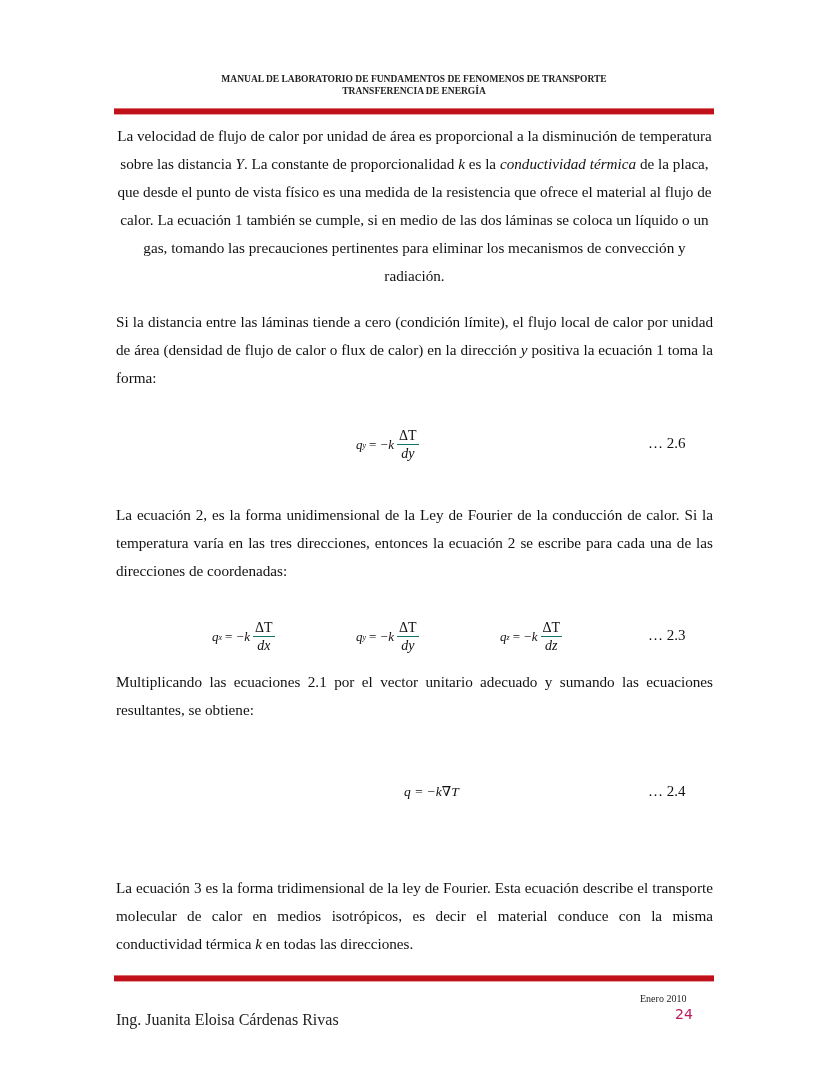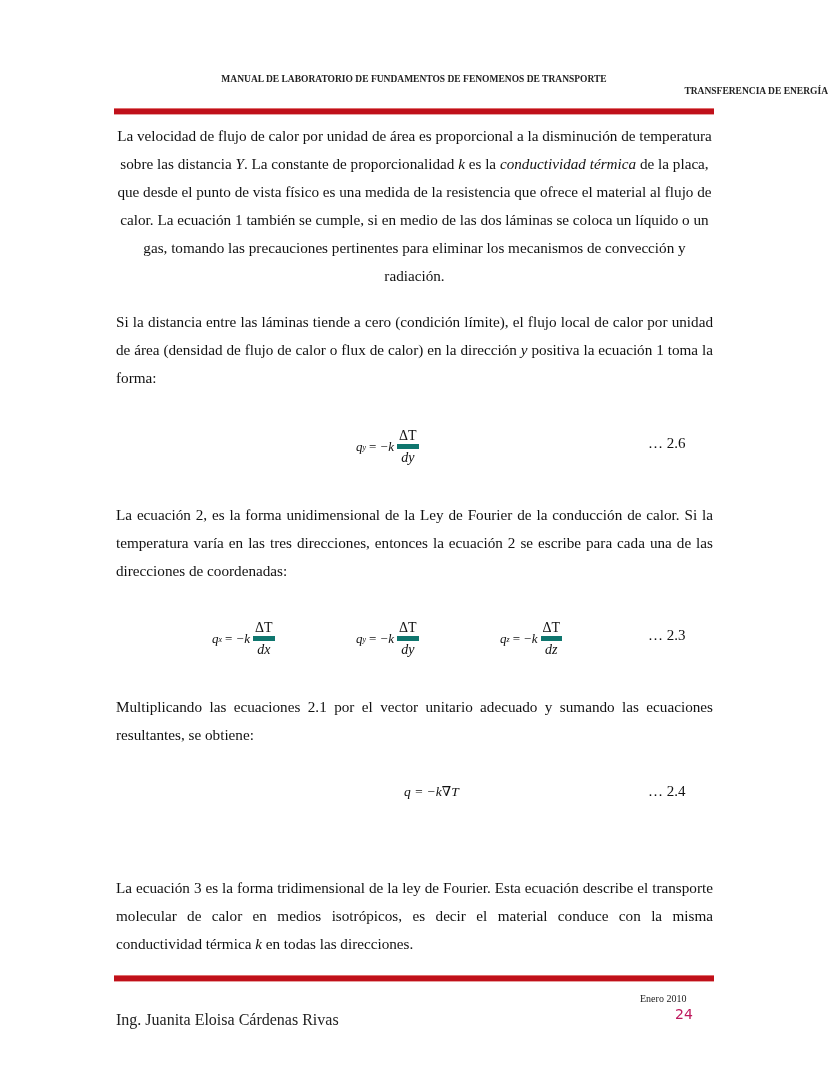--- a/index.html
+++ b/index.html
@@ -1,38 +1,38 @@
 <!DOCTYPE html>
 <html><head>
 <meta charset="utf-8">
 <style>
   html, body { margin: 0; padding: 0; background: #ffffff; }
   body { width: 828px; height: 1071px; position: relative; overflow: hidden;
          font-family: "Liberation Serif", "DejaVu Serif", serif; color: #111; }
   .page-header { position: absolute; left: 0; width: 828px; text-align: center;
                  font-weight: bold; font-size: 9.5px; color: #222; }
   #hdr1 { top: 62px; margin-top: 12px; }
-  #hdr2 { top: 86px; text-align: right; }
+  #hdr2 { top: 86px; }
   .rule { position: absolute; left: 114px; width: 600px; height: 5px;
           background: #c0101a; border-top: 1px solid #e07070; border-bottom: 1px solid #e8a0a0; }
   #rule-top { top: 108px; }
   #rule-bottom { top: 975px; }
   .para { position: absolute; left: 116px; width: 597px; font-size: 15.2px; line-height: 28px; }
   .para.center { text-align: center; }
   .para.justify { text-align: justify; text-align-last: left; }
   #p1 { top: 122px; left: 112px; width: 605px; }
   #p2 { top: 308px; }
   #p3 { top: 501px; }
-  #p4 { top: 693px; }
+  #p4 { top: 668px; }
   #p5 { top: 874px; }
   i { font-style: italic; }
 
   .eq { position: absolute; font-style: italic; font-size: 13px; display: flex; align-items: center; }
   .frac { display: inline-flex; flex-direction: column; align-items: center; margin-left: 3px; font-size: 14px; }
-  .frac .num { border-bottom: 5px solid #0f766e; padding: 0 2px; line-height: 16px; font-style: normal; }
+  .frac .num { border-bottom: 1px solid #0f766e; padding: 0 2px; line-height: 16px; font-style: normal; }
   .frac .den { line-height: 17px; }
   sub { font-size: 8px; vertical-align: -3px; }
   .op { font-style: normal; margin: 0 3px; }
   .eqnum { position: absolute; font-size: 15px; left: 648px; font-family: "Liberation Serif", serif; }
 
   .footer-left { position: absolute; left: 116px; top: 1011px; font-size: 16px; color: #222; }
   .footer-date { position: absolute; left: 640px; top: 993px; font-size: 10px; color: #222; text-align: center; }
   .footer-page { position: absolute; left: 675px; top: 1006px; font-size: 14px;
                  font-family: "DejaVu Sans", sans-serif; color: #be185d; }
 </style>

